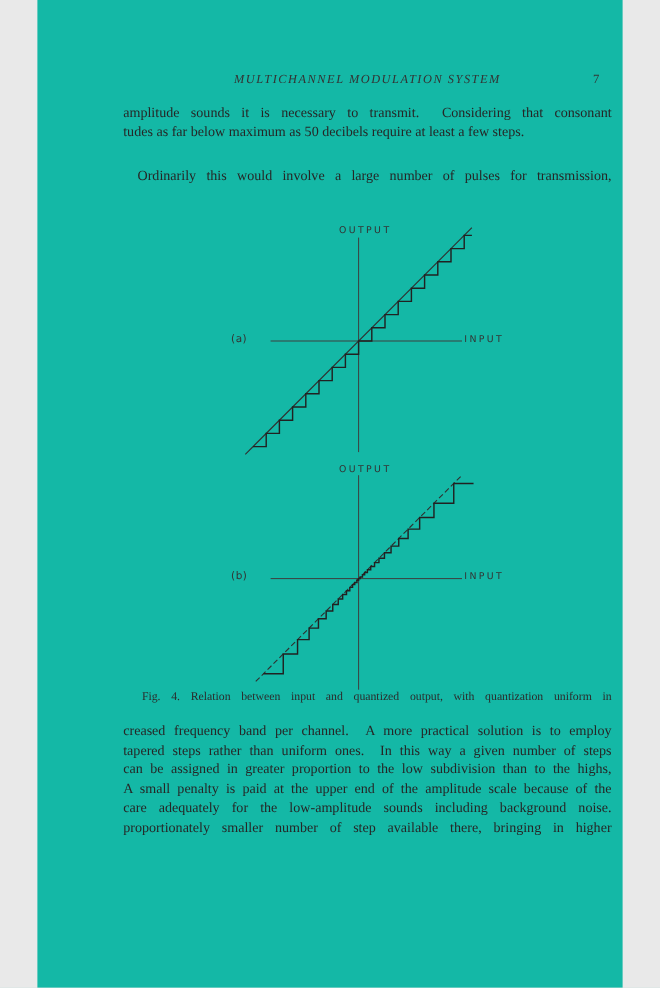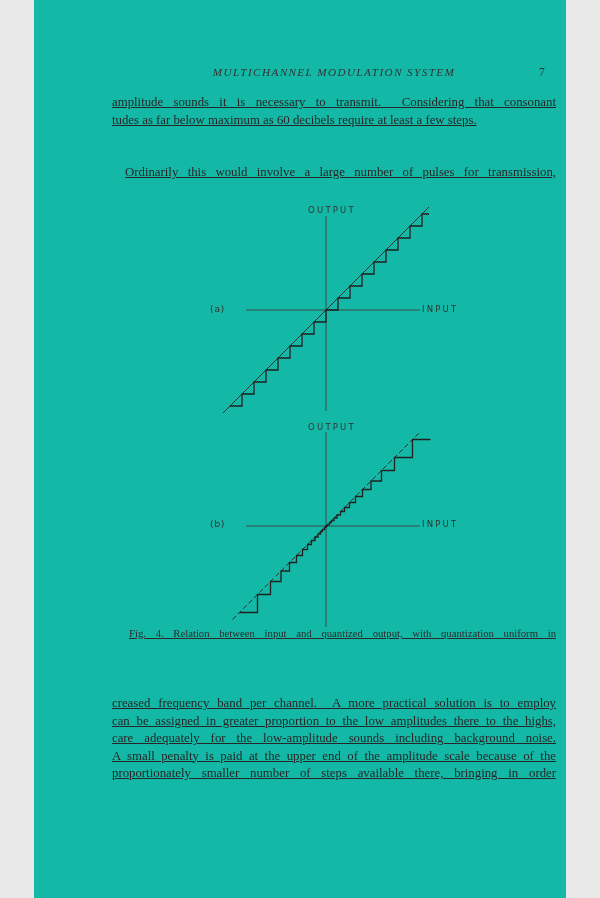--- a/index.html
+++ b/index.html
@@ -23,34 +23,32 @@
   .page-number {
     position: absolute; top: 66px; left: 505px;
     font-size: 11.5px;
     color: #333;
   }
   .para {
     position: absolute; left: 78px; width: 444px;
     font-size: 12.8px;
     line-height: 17.5px;
     color: #262626;
-    text-decoration: underline;
   }
   .p1 { top: 94px; }
-  .p2 { top: 164px; }
-  .p3 { top: 695px; }
+  .p2 { top: 152px; }
+  .p3 { top: 656px; }
   .tline { text-align: justify; text-align-last: justify; white-space: nowrap; }
   .tline.lastleft { text-align-last: left; }
   .para .tline.indent { text-indent: 13px; }
   .caption {
     position: absolute; left: 78px; top: 627px; width: 444px;
     font-size: 10.7px;
     line-height: 13.6px;
     color: #2b2b2b;
-    text-decoration: underline;
   }
   .caption .tline.indent { text-indent: 17px; }
   .caption .tline { text-align-last: justify; }
   .caption .tline.lastleft { text-align-last: left; }
   .diagram-svg { position: absolute; overflow: visible; }
   .fig-a { left: 165px; top: 203px; }
   .fig-b { left: 165px; top: 420px; }
   .axis { stroke: #3d3d3d; stroke-width: 0.9; }
   .diag { stroke: #2f2f2f; stroke-width: 1; }
   .diag.dashed { stroke-dasharray: 5 2.6; }
@@ -81,21 +79,21 @@
 </head>
 <body>
 
 <div class="page">
 
   <div class="running-title">MULTICHANNEL MODULATION SYSTEM</div>
   <div class="page-number">7</div>
 
   <div class="para p1">
       <div class="tline">amplitude sounds it is necessary to transmit.&nbsp; Considering that consonant</div>
-      <div class="tline lastleft">tudes as far below maximum as 60 decibels require at least a few steps.</div>
+      <div class="tline lastleft">tudes as far below maximum as 50 decibels require at least a few steps.</div>
     </div>
   <div class="para p2">
       <div class="tline indent">Ordinarily this would involve a large number of pulses for transmission,</div>
     </div>
 
   <svg class="diagram-svg fig-a" width="280" height="218">
       <line x1="127" y1="13" x2="127" y2="208" class="axis"></line>
       <line x1="47" y1="107" x2="221" y2="107" class="axis"></line>
       <line x1="24" y1="210" x2="230" y2="4" class="diag"></line>
       <path d="M 31 203 h 12 v -12 h 12 v -12 h 12 v -12 h 12 v -12 h 12 v -12 h 12 v -12 h 12 v -12 h 12 v -12 h 12 v -12 h 12 v -12 h 12 v -12 h 12 v -12 h 12 v -12 h 12 v -12 h 12 v -12 h 12 v -12 h 7" class="stair"></path>
@@ -113,20 +111,21 @@
   <div class="axis-label center-x" style="left:292px; top:422px;">OUTPUT</div>
   <div class="axis-label" style="left:388px; top:519px;">INPUT</div>
   <div class="panel-label" style="left:176px; top:518px;">(b)</div>
 
   <div class="caption">
       <div class="tline indent">Fig. 4. Relation between input and quantized output, with quantization uniform in</div>
     </div>
 
   <div class="para p3">
       <div class="tline">creased frequency band per channel.&nbsp; A more practical solution is to employ</div>
-      <div class="tline">can be assigned in greater proportion to the low amplitudes there to the highs,</div>
+      <div class="tline">tapered steps rather than uniform ones.&nbsp; In this way a given number of steps</div>
+      <div class="tline">can be assigned in greater proportion to the low subdivision than to the highs,</div>
+      <div class="tline">A small penalty is paid at the upper end of the amplitude scale because of the</div>
       <div class="tline">care adequately for the low-amplitude sounds including background noise.</div>
-      <div class="tline">A small penalty is paid at the upper end of the amplitude scale because of the</div>
-      <div class="tline">proportionately smaller number of steps available there, bringing in order</div>
+      <div class="tline">proportionately smaller number of step available there, bringing in higher</div>
     </div>
 
   <div class="speck"></div>
 </div>
 
 </body></html>

